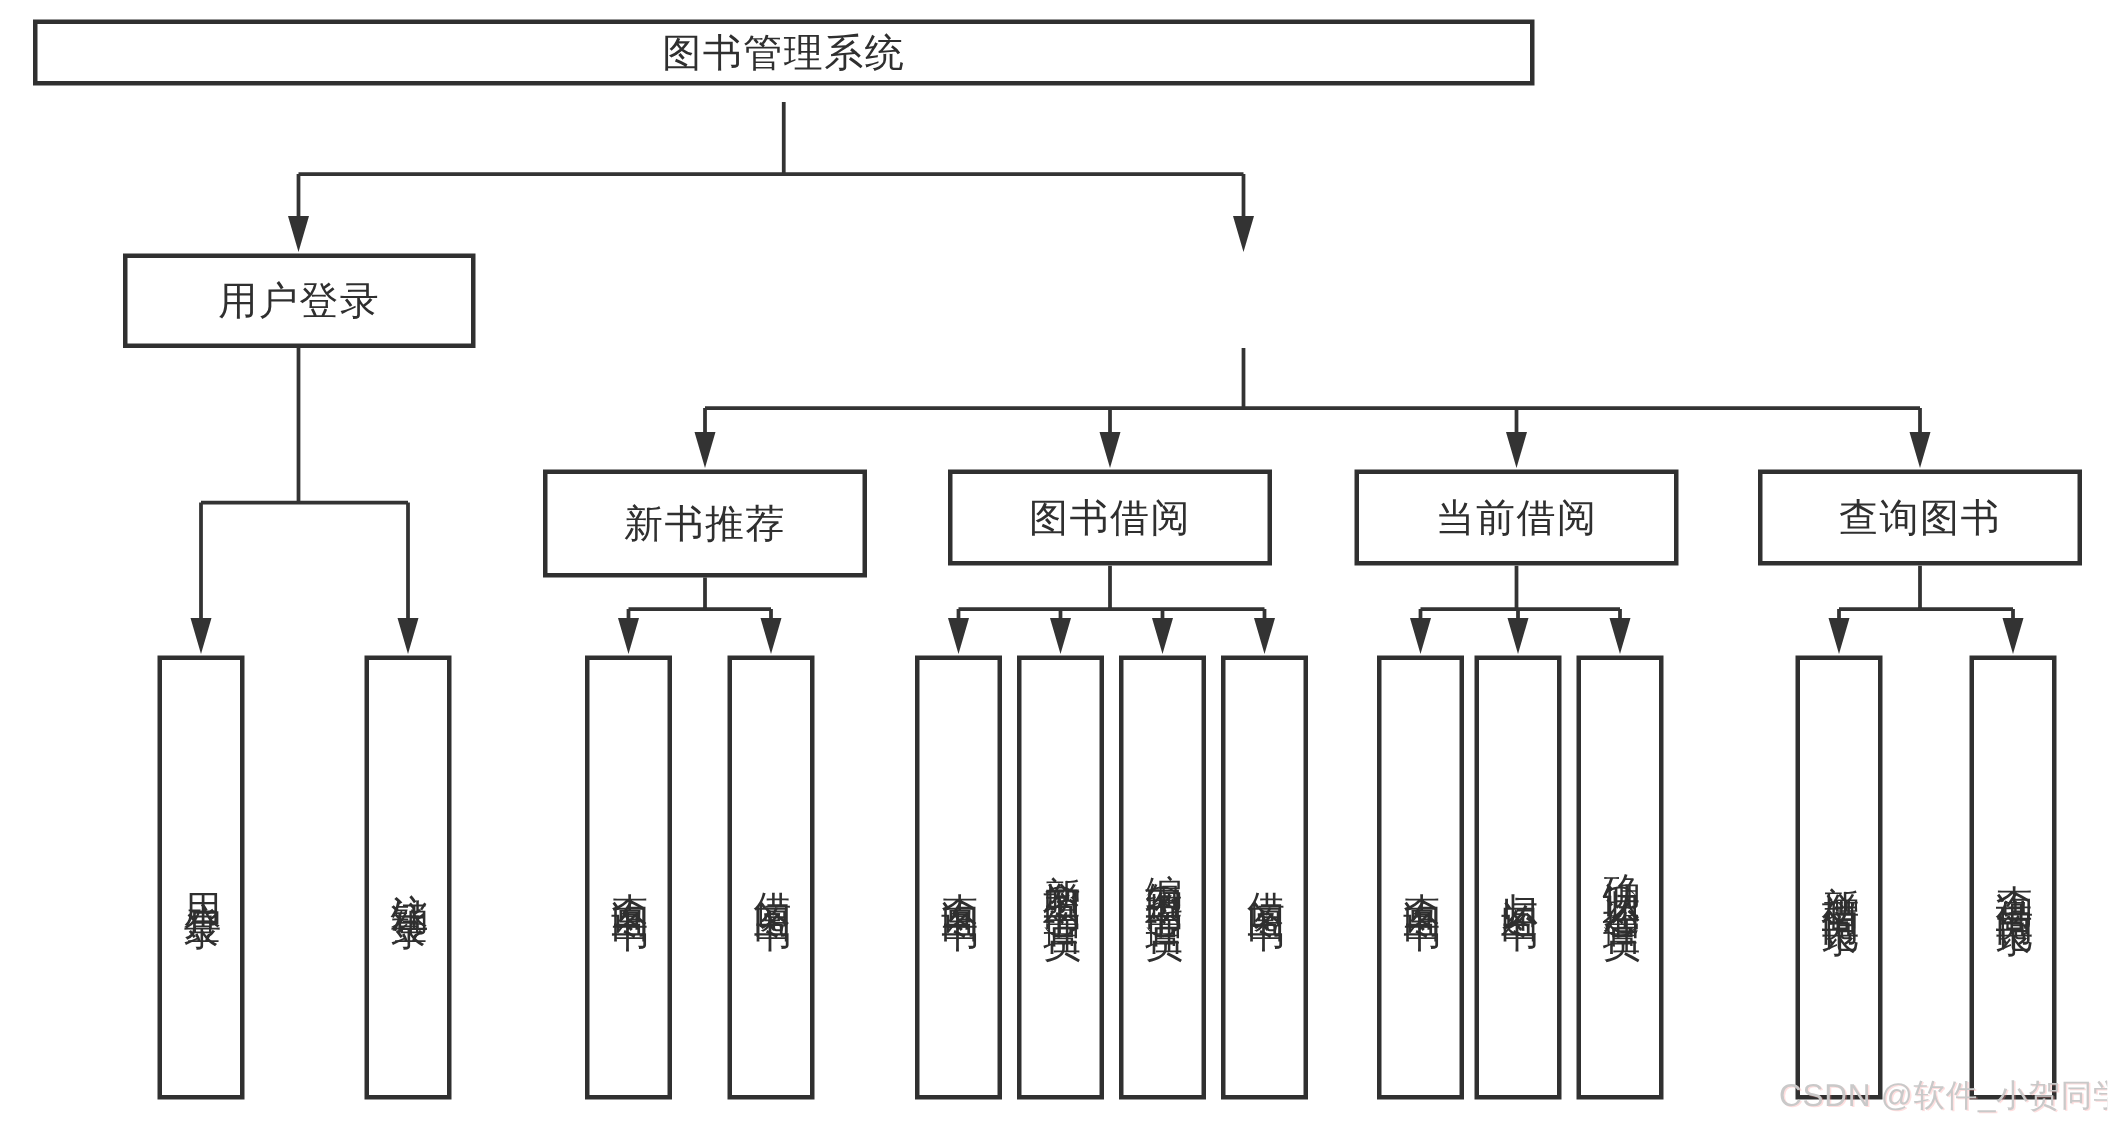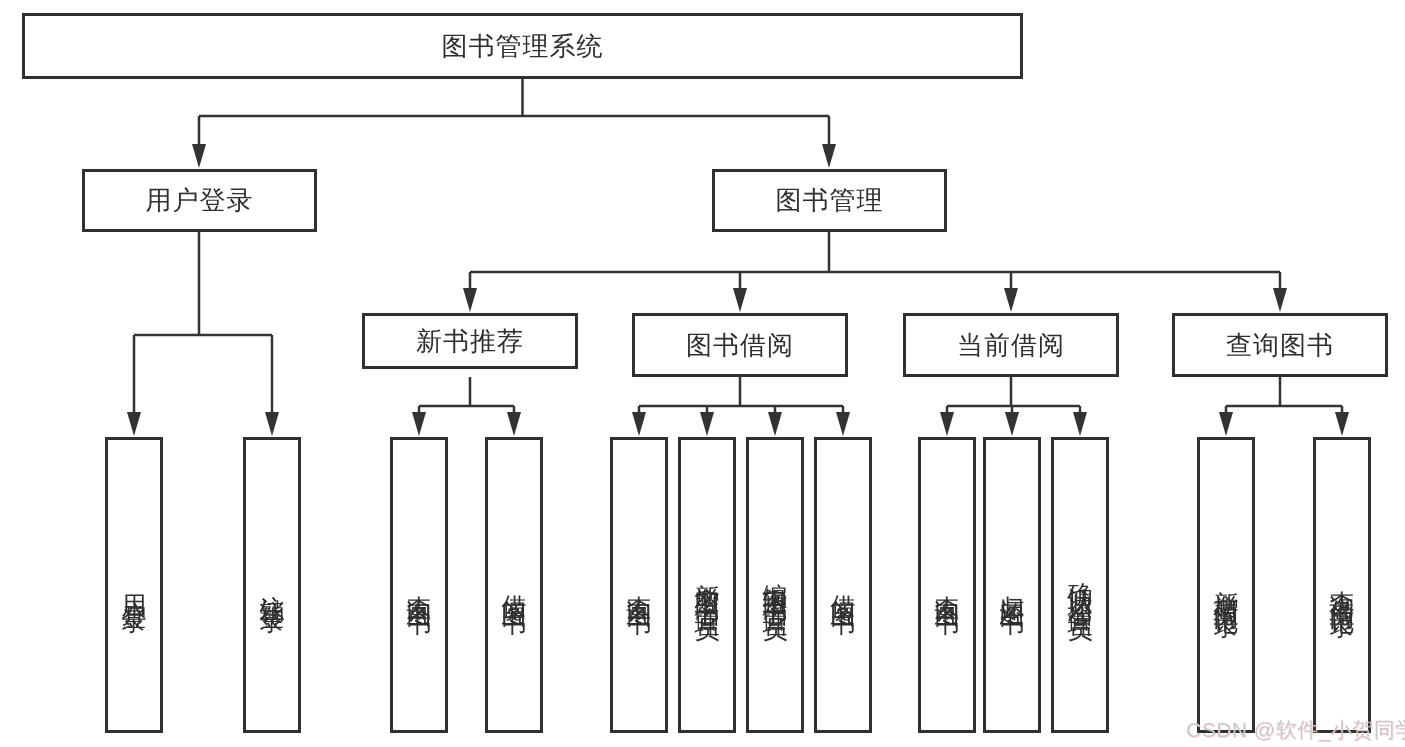--- a/index.html
+++ b/index.html
@@ -102,32 +102,29 @@
         <polygon points="768,412 782,412 775,436"></polygon>
         <polygon points="836,412 850,412 843,436"></polygon>
         <polygon points="940,412 954,412 947,436"></polygon>
         <polygon points="1005,412 1019,412 1012,436"></polygon>
         <polygon points="1073,412 1087,412 1080,436"></polygon>
         <polygon points="1219,412 1233,412 1226,436"></polygon>
         <polygon points="1335,412 1349,412 1342,436"></polygon>
       </g>
   </svg>
 
-  <div class="hbox" style="left:22px; top:13px; width:1001px; height:66px;">
+  <div class="hbox" style="left:22px; top:13px; width:1001px; height:44px;">
     <span>图书管理系统</span>
   </div>
 
   <div class="hbox" style="left:82px; top:169px; width:235px; height:63px;">
     <span>用户登录</span>
   </div>
-  <div class="hbox" style="left:712px; top:169px; width:235px; height:63px;">
-    <span>图书管理</span>
-  </div>
 
-  <div class="hbox" style="left:362px; top:313px; width:216px; height:56px;">
+  <div class="hbox" style="left:362px; top:313px; width:216px; height:72px;">
     <span>新书推荐</span>
   </div>
   <div class="hbox" style="left:632px; top:313px; width:216px; height:64px;">
     <span>图书借阅</span>
   </div>
   <div class="hbox" style="left:903px; top:313px; width:216px; height:64px;">
     <span>当前借阅</span>
   </div>
   <div class="hbox" style="left:1172px; top:313px; width:216px; height:64px;">
     <span>查询图书</span>

